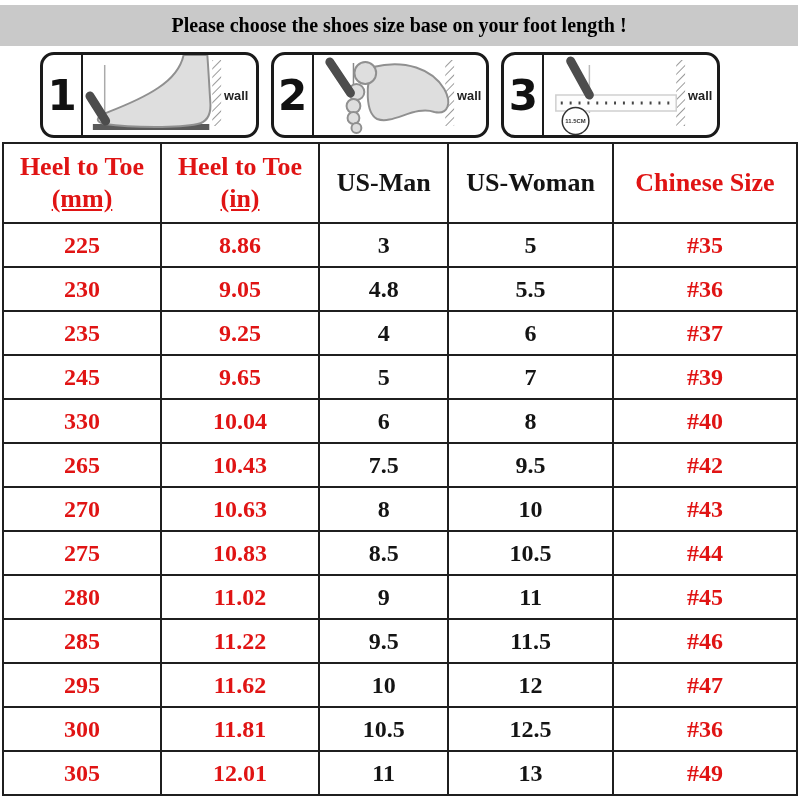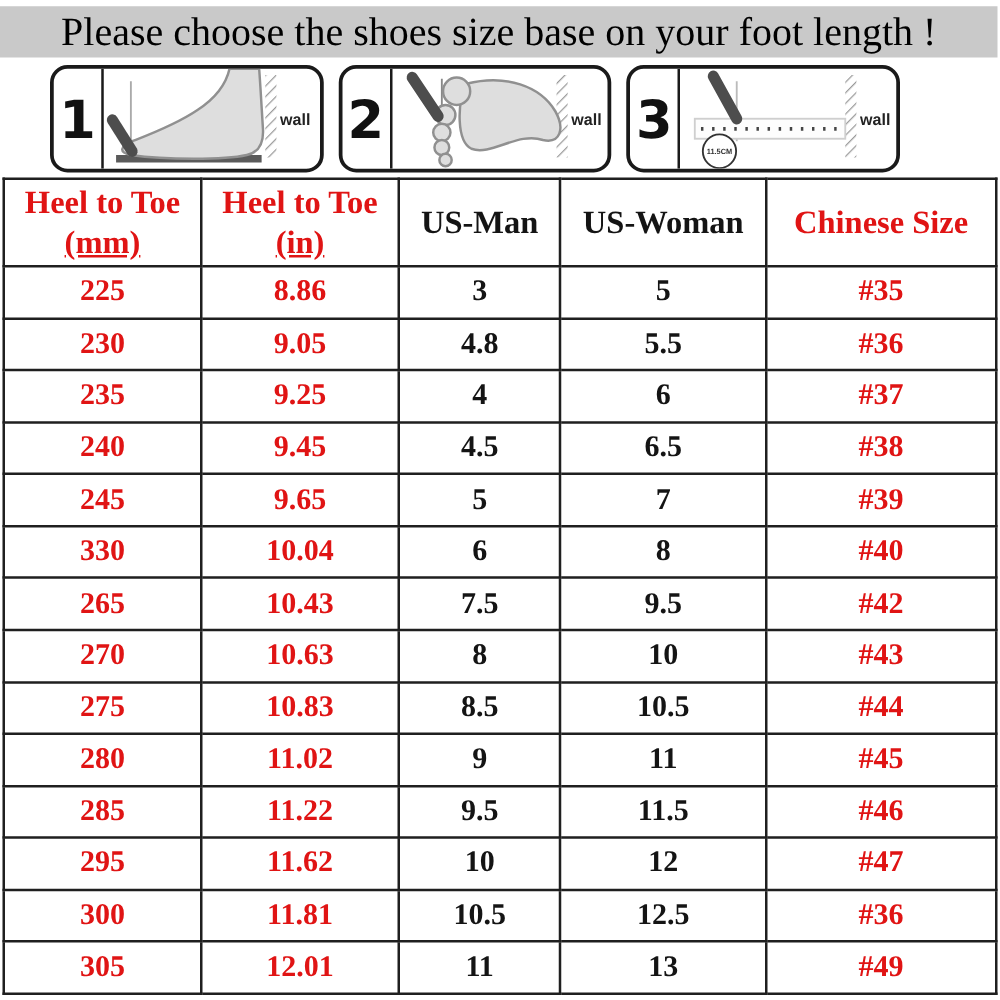--- a/index.html
+++ b/index.html
@@ -10,21 +10,21 @@
   *{box-sizing:border-box;}
   html,body{margin:0;padding:0;}
   body{width:800px;height:800px;background:#ffffff;font-family:"Liberation Serif",serif;}
   .page{position:relative;width:800px;height:800px;overflow:hidden;background:#fff;}
 
   
   .title-band{
     position:absolute;top:5px;left:0;width:798px;height:41px;
     background:var(--titlebg);
     display:flex;align-items:center;justify-content:center;
-    font-weight:normal;font-size:32px;color:#000;white-space:nowrap;text-align:right;
+    font-weight:bold;font-size:20px;color:#000;white-space:nowrap;text-align:right;
   }
 
   
   .steps{
     position:absolute;top:52px;left:40px;width:680px;height:86px;
     display:flex;gap:12px;
   }
   .step{
     flex:1;border:3px solid #1a1a1a;border-radius:14px;
     display:flex;background:#fff;overflow:hidden;
@@ -41,21 +41,21 @@
 
   
   table.size-table{
     position:absolute;top:142px;left:2px;width:796px;height:654px;
     border-collapse:collapse;table-layout:fixed;
   }
   .size-table th,.size-table td{
     border:2px solid #1f1f1f;text-align:center;vertical-align:middle;
     font-weight:bold;padding:0;overflow:hidden;
   }
-  .size-table thead tr{height:70px;}
+  .size-table thead tr{height:80px;}
   .size-table tbody tr{height:39px;}
   .size-table th{font-size:26px;line-height:1.25;}
   .size-table td{font-size:24px;}
   .size-table th.red{color:var(--red);}
   .size-table th.black{color:var(--black);}
   .size-table td:nth-child(1),
   .size-table td:nth-child(2),
   .size-table td:nth-child(5){color:var(--red);}
   .size-table td:nth-child(3),
   .size-table td:nth-child(4){color:var(--black);}
@@ -175,27 +175,20 @@
         <td>#36</td>
       </tr>
       <tr>
         <td>235</td>
         <td>9.25</td>
         <td>4</td>
         <td>6</td>
         <td>#37</td>
       </tr>
       <tr>
-        <td>240</td>
-        <td>9.45</td>
-        <td>4.5</td>
-        <td>6.5</td>
-        <td>#38</td>
-      </tr>
-      <tr>
         <td>245</td>
         <td>9.65</td>
         <td>5</td>
         <td>7</td>
         <td>#39</td>
       </tr>
       <tr>
         <td>330</td>
         <td>10.04</td>
         <td>6</td>

